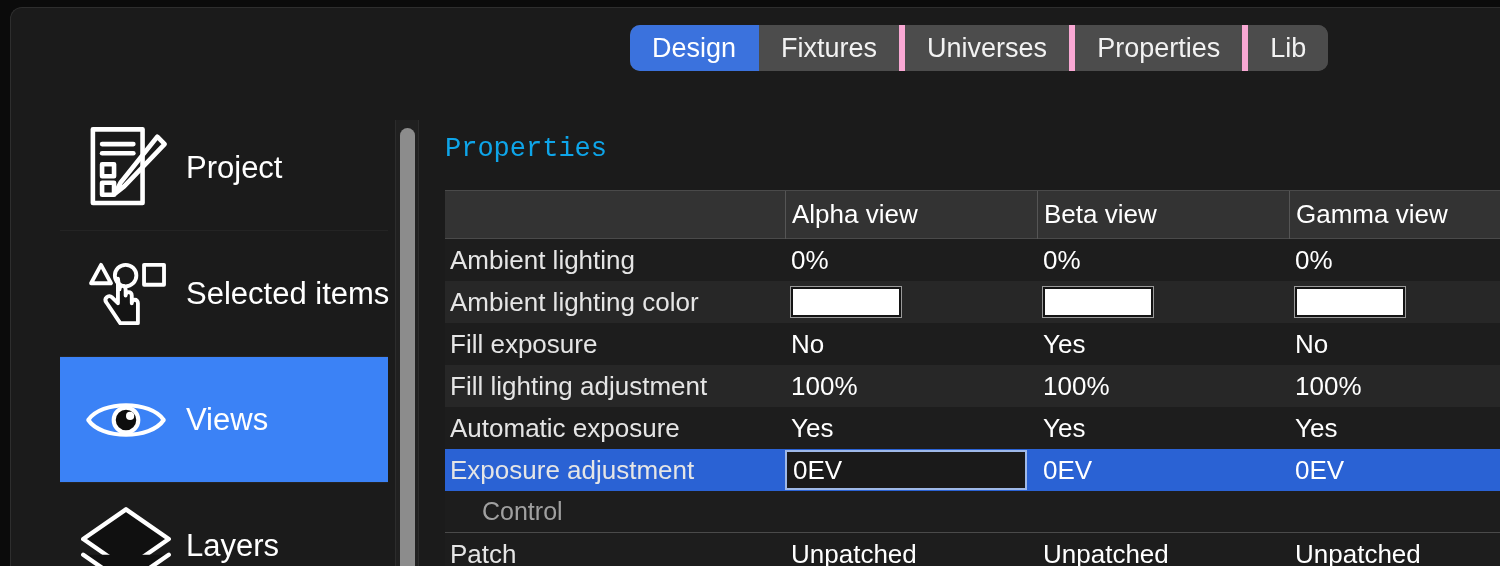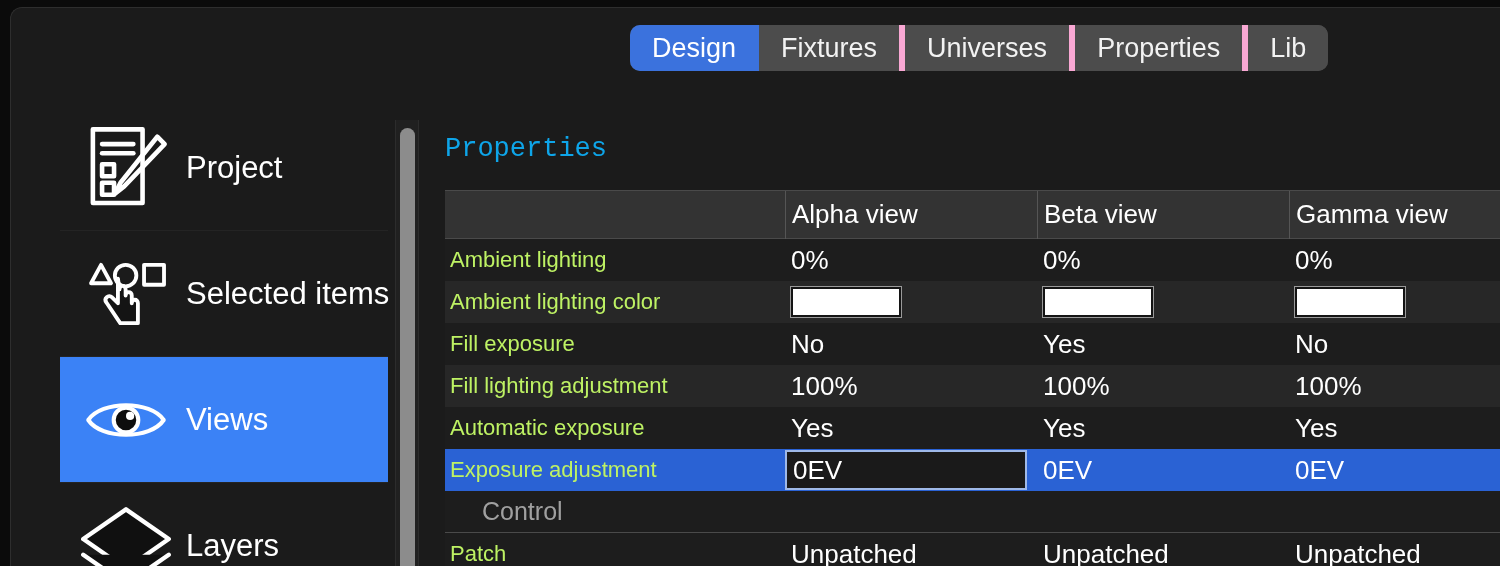--- a/index.html
+++ b/index.html
@@ -124,22 +124,22 @@
   .prow.selected { background: #2a62d4; }
   .prow.group {
     background: #1d1d1d;
     height: 42px;
     border-bottom: 1px solid #4a4a4a;
   }
 
   .cell-name {
     width: 340px; min-width: 340px;
     padding-left: 5px;
-    font-size: 22px;
-    color: #bef264;
+    font-size: 26px;
+    color: #e5e5e5;
     white-space: nowrap;
     overflow: hidden;
   }
   .cell-name.group-label {
     padding-left: 37px;
     color: #a0a0a0;
     font-size: 25px;
   }
   .cell-val {
     width: 252px; min-width: 252px;

